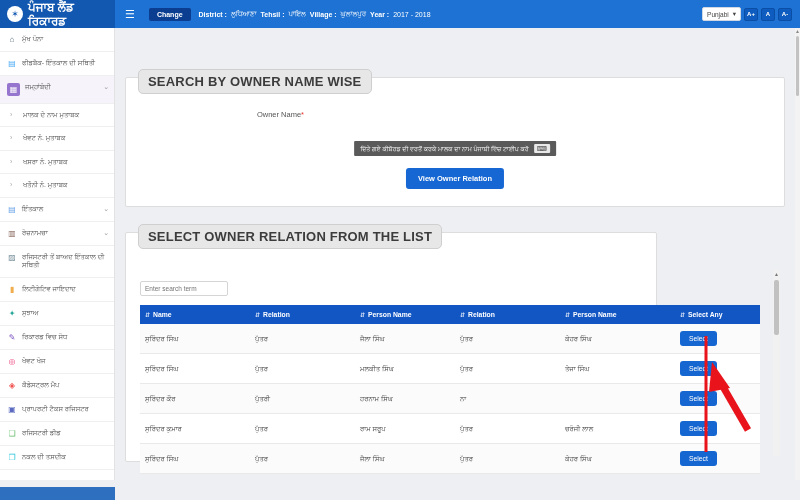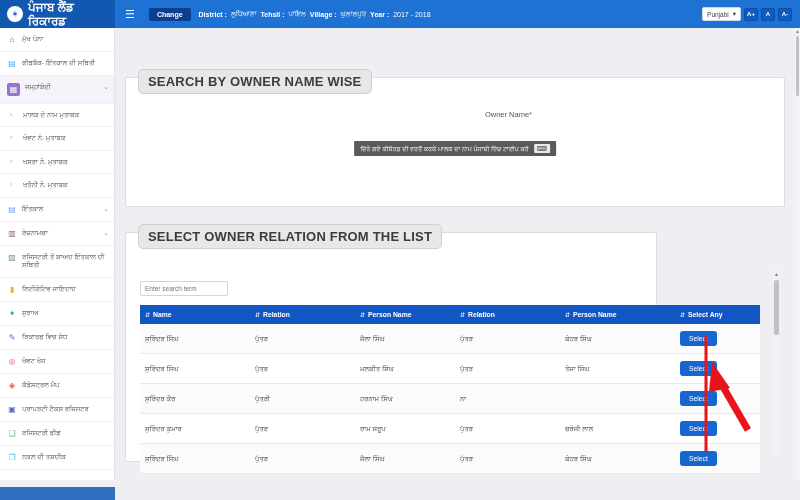--- a/index.html
+++ b/index.html
@@ -33,21 +33,21 @@
   .side-scroll .arr { display:block; text-align:center; font-size:5px; color:#888; line-height:6px; }
   .side-scroll .thumb { position:absolute; top:8px; left:1px; width:3px; height:60px; background:#c2c2c2; border-radius:2px; }
   .side-footer { position:absolute; left:0; top:487px; width:115px; height:13px; background:#2e6fc0; z-index:20; }
 
   
   .main { position:absolute; top:28px; left:115px; width:685px; height:472px; background:#edeff2; }
   .card { position:absolute; background:#fff; border:1px solid #ddd; border-radius:2px; }
   .card-chip { position:absolute; top:-9px; left:12px; background:#e7e7e7; border:1px solid #cfcfcf; border-radius:5px; color:#3c3c3c; font-size:13px; font-weight:bold; padding:4px 9px; letter-spacing:.2px; }
 
   .card1 { left:10px; top:49px; width:660px; height:130px; }
-  .owner-row { position:absolute; top:32px; left:0; width:100%; display:flex; align-items:center;flex-direction:column; }
+  .owner-row { position:absolute; top:32px; left:16px; width:100%; display:flex; align-items:center; }
   .owner-label { width:170px; text-align:right; font-size:7.5px; color:#555; padding-right:8px; }
   .req { color:#e53935; }
   .owner-input { width:310px; height:17px; border:1px solid #d5d5d5; border-radius:2px; font-size:8px; padding:0 5px; color:#333; font-family:"Liberation Sans","DejaVu Sans",sans-serif; }
   .hint-bar { position:absolute; top:63px; left:50%; transform:translateX(-50%); background:#5a5a5a; color:#fff; font-size:6.3px; padding:3px 6px; display:flex; align-items:center; gap:5px; white-space:nowrap; border-radius:1px; }
   .kbd-icon { background:#e9e9e9; color:#444; font-size:7px; padding:0 3px; border-radius:1px; line-height:9px; }
   .view-btn { position:absolute; top:90px; left:50%; transform:translateX(-50%); background:#1667d3; color:#fff; border:none; border-radius:3px; font-size:7.5px; font-weight:bold; padding:6px 12px; cursor:pointer; }
 
   .card2 { left:10px; top:204px; width:532px; height:230px; }
   .tbl-search { position:absolute; top:48px; left:14px; width:88px; height:15px; border:1px solid #d5d5d5; border-radius:2px; font-size:6.5px; padding:0 4px; color:#333; font-family:"Liberation Sans","DejaVu Sans",sans-serif; }
   .tbl-wrap { position:absolute; top:72px; left:14px; width:620px; }
@@ -186,20 +186,21 @@
     <div class="card-chip">SEARCH BY OWNER NAME WISE</div>
     <div class="owner-row">
       <div class="owner-label">
         <span>Owner Name</span><span class="req">*</span>
       </div>
     </div>
     <div class="hint-bar">
       <span>ਦਿੱਤੇ ਗਏ ਕੀਬੋਰਡ ਦੀ ਵਰਤੋਂ ਕਰਕੇ ਮਾਲਕ ਦਾ ਨਾਮ ਪੰਜਾਬੀ ਵਿੱਚ ਟਾਈਪ ਕਰੋ</span>
       <span class="kbd-icon">⌨</span>
     </div>
+    <button class="view-btn">View Owner Relation</button>
   </div>
 
   <div class="card card2">
     <div class="card-chip">SELECT OWNER RELATION FROM THE LIST</div>
     <input class="tbl-search" type="text" placeholder="Enter search term" style="">
     <div class="tbl-wrap">
       <table>
         <thead>
           <tr>
             <th class="col-name"><span class="sort-ic">⇵</span><span>Name</span></th>

